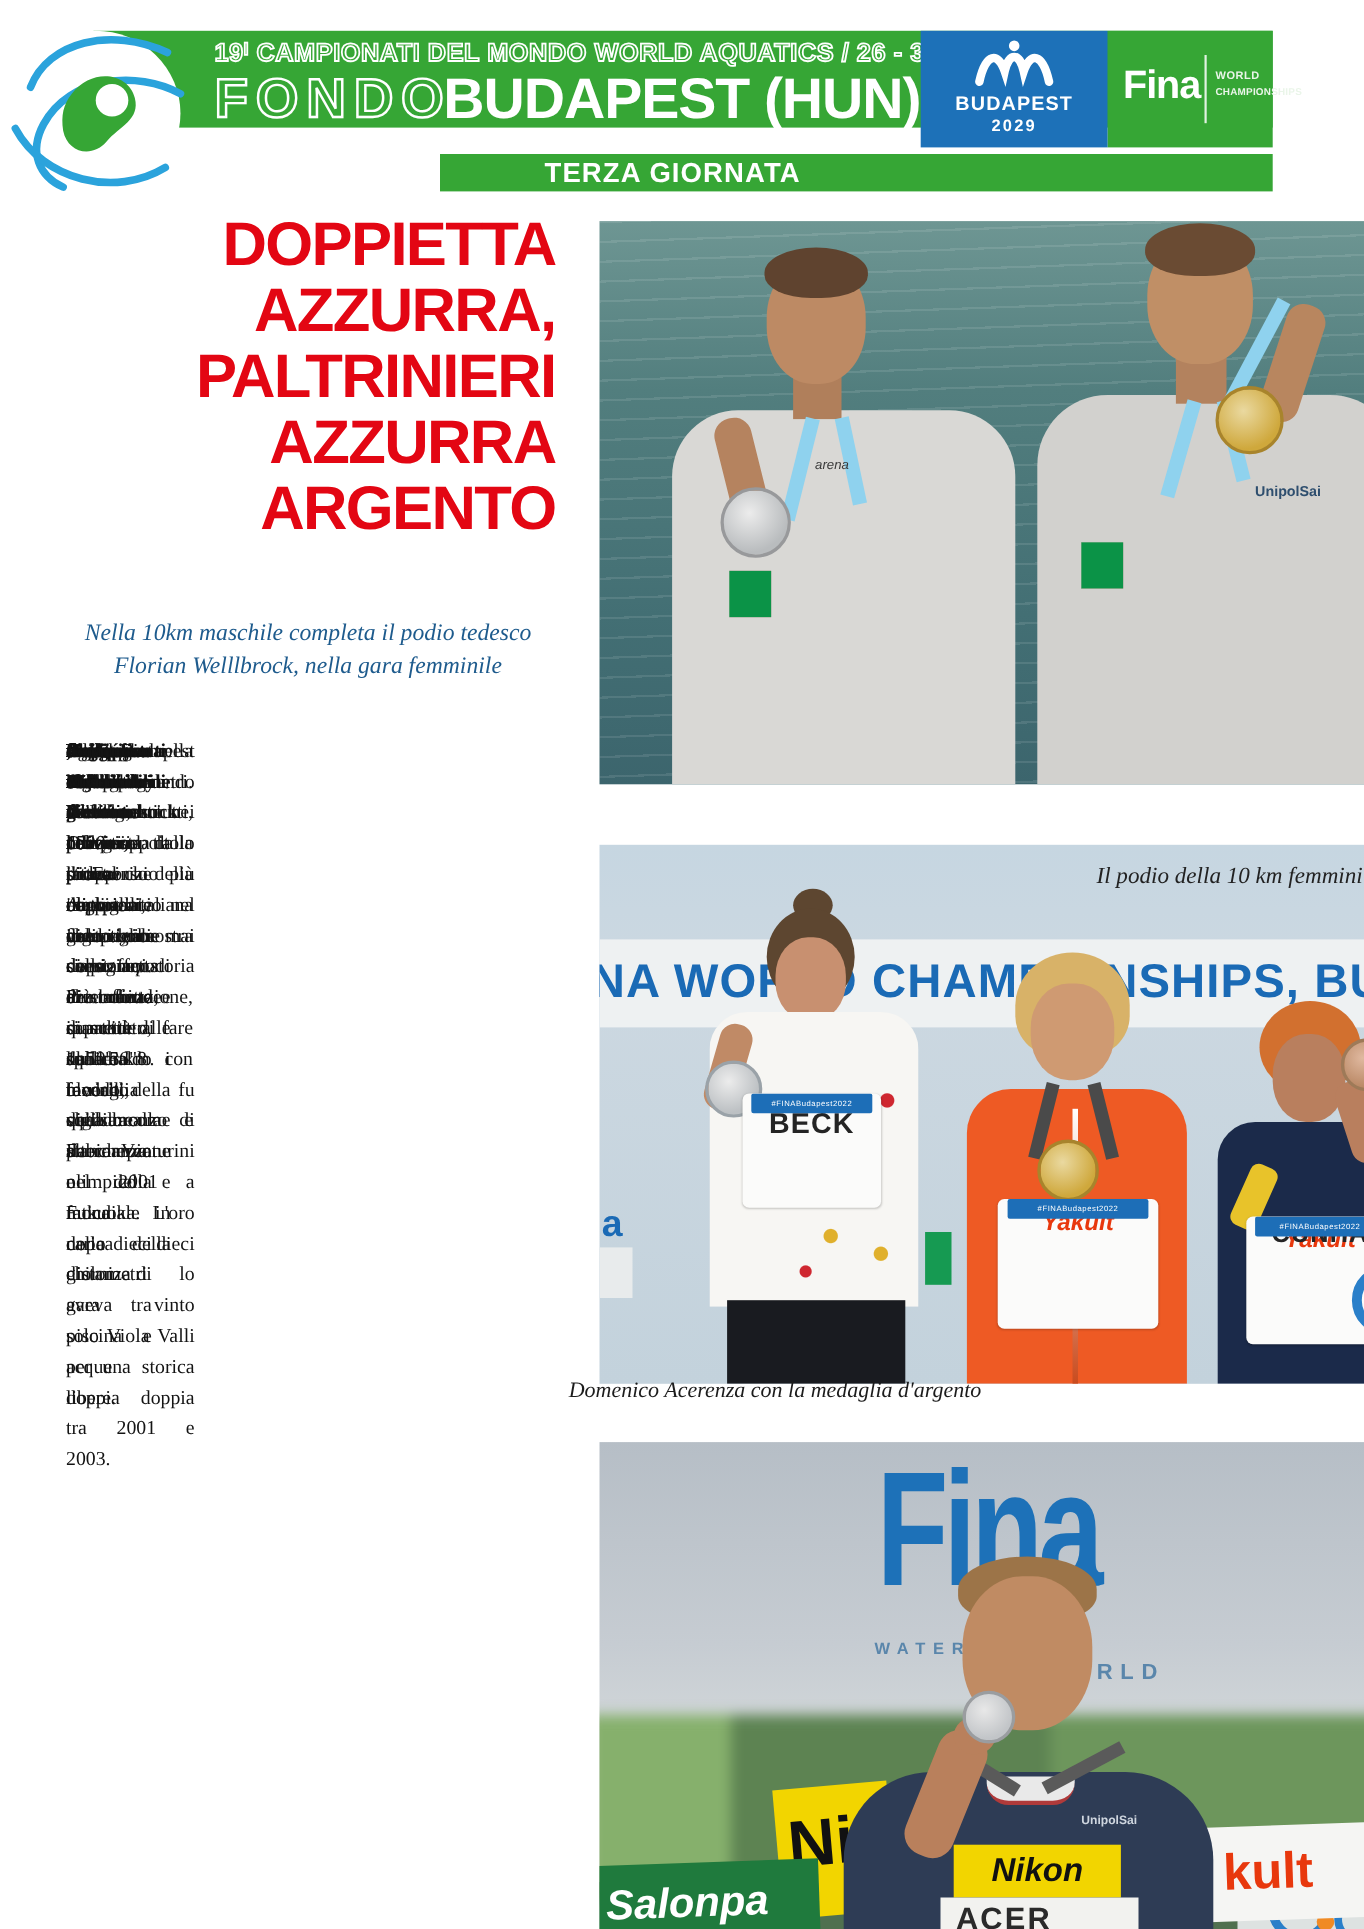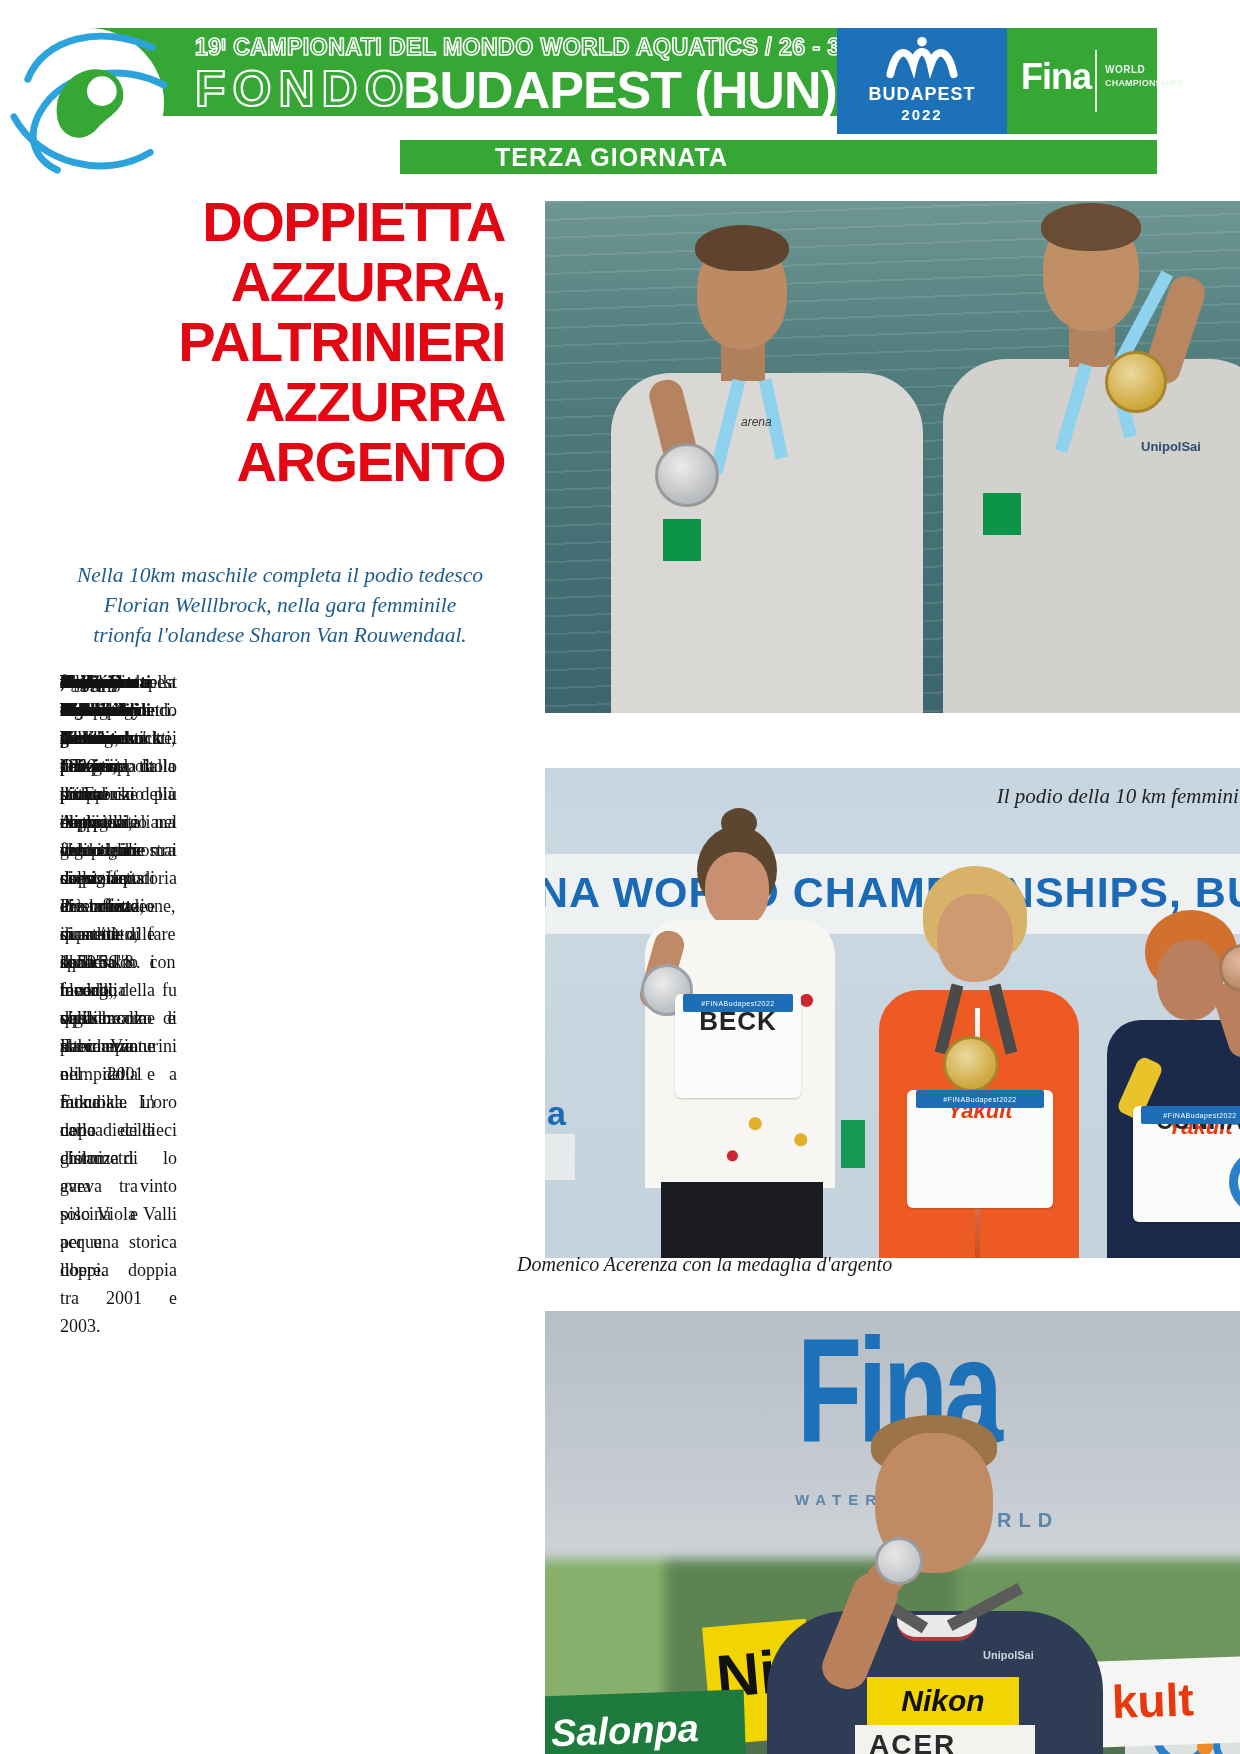--- a/index.html
+++ b/index.html
@@ -200,21 +200,21 @@
     <path d="M60 64 C 78 40 112 44 118 68 C 123 88 104 94 92 108 C 78 124 56 118 52 98 C 50 84 52 74 60 64 Z" fill="#36a635"></path>
     <circle cx="97" cy="70" r="15" fill="#ffffff"></circle>
   </svg>
 
   <div id="bud-badge">
     <svg id="bud-icon" viewBox="0 0 90 50">
       <path d="M12 42 C 18 14 30 14 36 32 C 40 14 50 14 54 32 C 60 14 72 14 78 42" stroke="#fff" stroke-width="8" fill="none" stroke-linecap="round"></path>
       <circle cx="45" cy="8" r="5" fill="#fff"></circle>
     </svg>
     <div class="bud-city">BUDAPEST</div>
-    <div class="bud-year">2022</div>
+    <div class="bud-year">2029</div>
   </div>
 
   <div id="fina-badge">
     <div class="fina-word">Fina</div>
     <div class="fina-div"></div>
     <div class="fina-sub1">WORLD</div>
     <div class="fina-sub2">CHAMPIONSHIPS</div>
   </div>
 
   <div id="day-banner">TERZA GIORNATA</div>
@@ -223,21 +223,20 @@
     <div>DOPPIETTA</div>
     <div>AZZURRA,</div>
     <div>PALTRINIERI</div>
     <div>AZZURRA</div>
     <div>ARGENTO</div>
   </div>
 
   <div id="standfirst">
     <div>Nella 10km maschile completa il podio tedesco</div>
     <div>Florian Welllbrock, nella gara femminile</div>
-    <div>trionfa l'olandese Sharon Van Rouwendaal.</div>
   </div>
 
   <div id="cols">
     <div class="col">
         <p>
           <b>Nella terza giornata</b>
           <span> ai </span>
           <b>Campionati Mondiali di Nuoto</b>
           <span> a </span>
           <b>Budapest</b>

